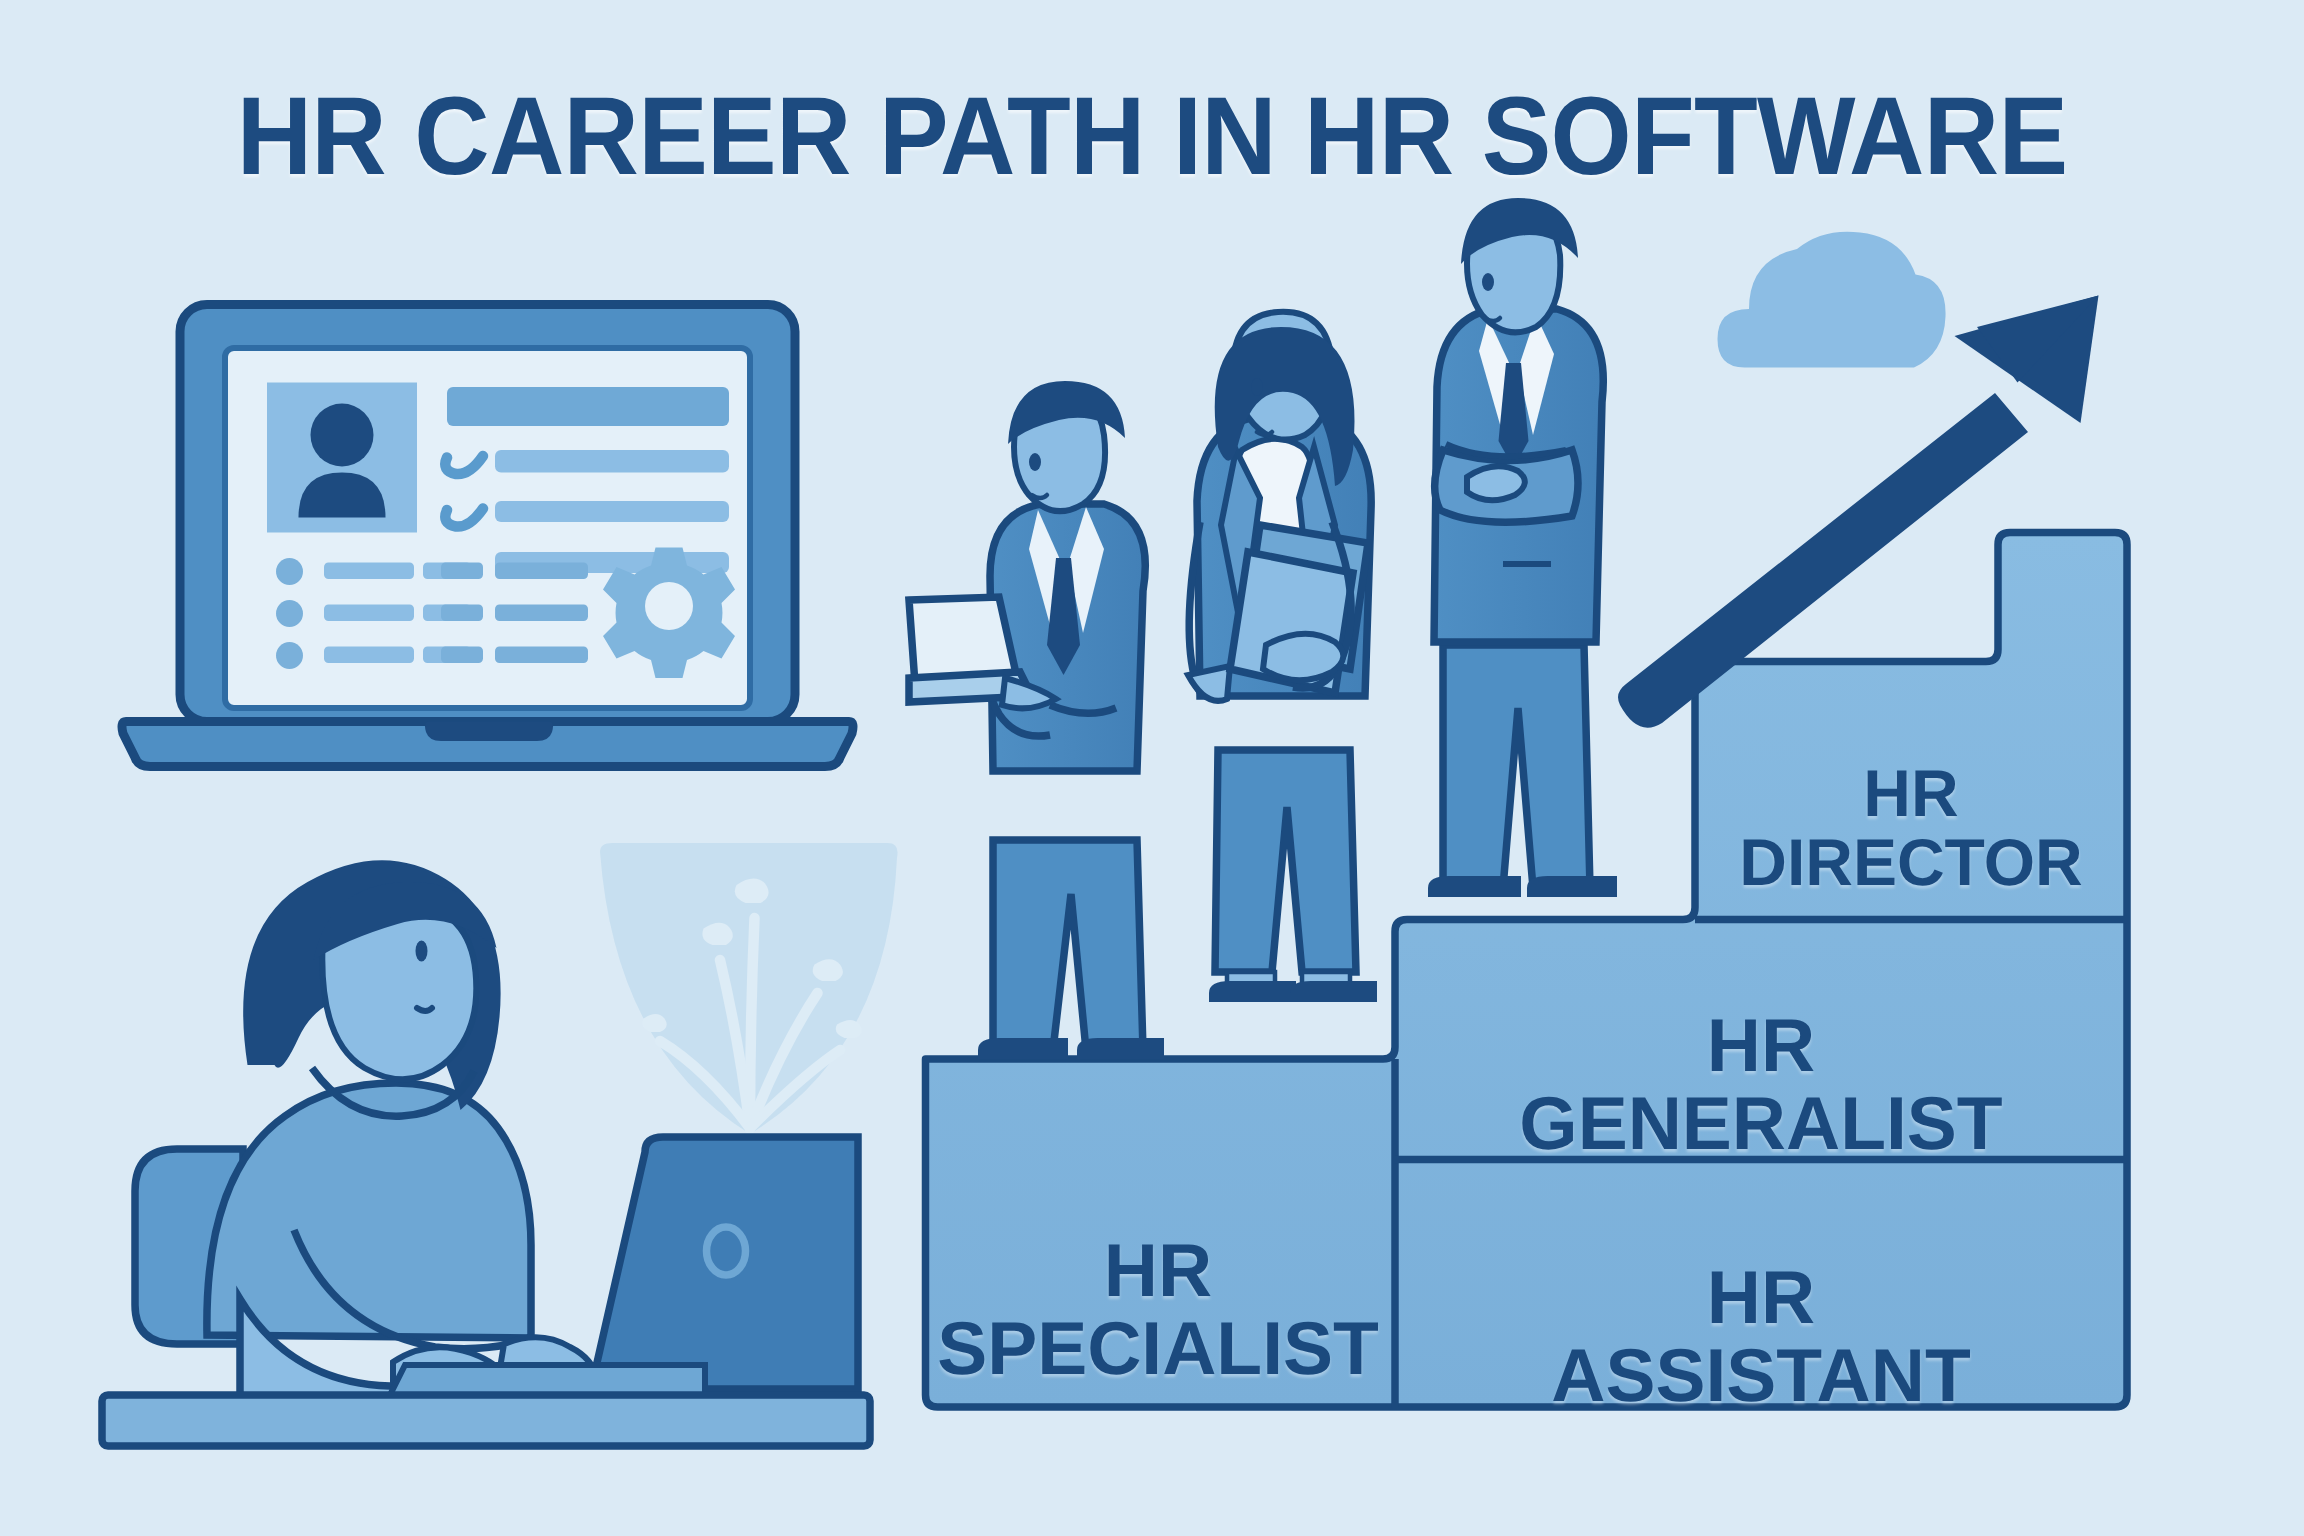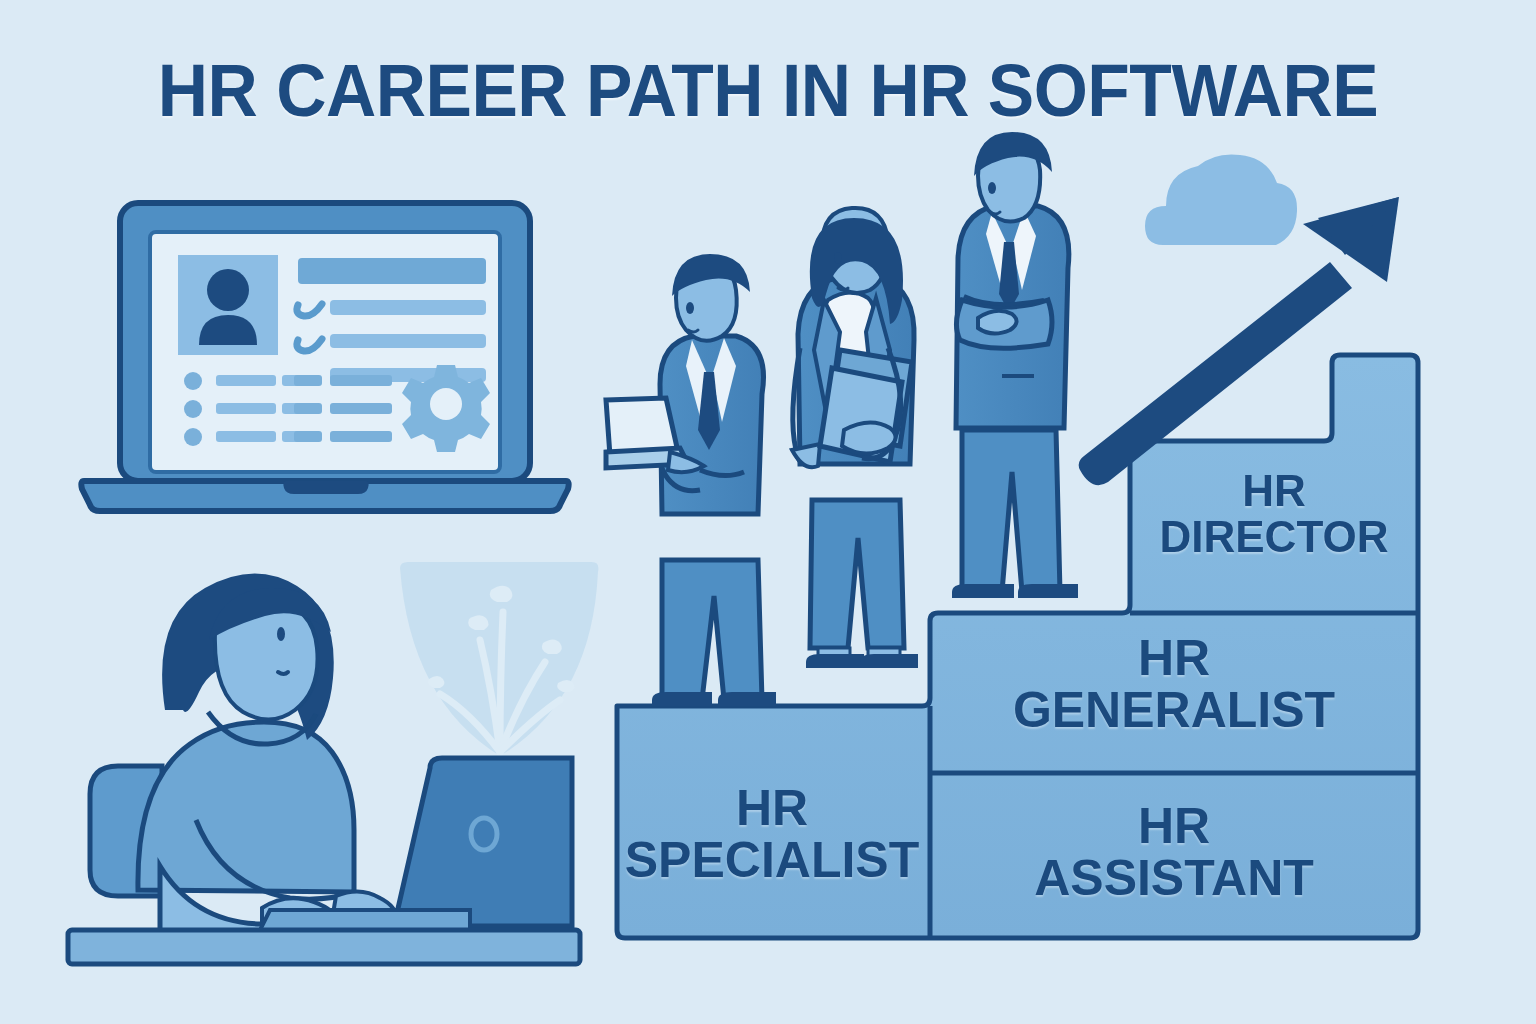--- a/index.html
+++ b/index.html
@@ -29,20 +29,21 @@
 
   .step-label {
     position:absolute;
     text-align:center;
     color:#1b4a7e;
     font-weight:bold;
     line-height:1.04;
     text-shadow:0 2px 2px rgba(255,255,255,0.35);
     white-space:pre-line;
     font-family:"Liberation Sans", sans-serif;
+    margin-top:39px;
   }
   #lbl-specialist { left:617px;  top:782px; width:310px; font-size:50px; }
   #lbl-assistant  { left:930px;  top:800px; width:488px; font-size:50px; }
   #lbl-generalist { left:930px;  top:632px; width:488px; font-size:50px; }
   #lbl-director   { left:1130px; top:468px; width:288px; font-size:44px; }
 </style>
 </head>
 <body>
 
 <div id="stage">

